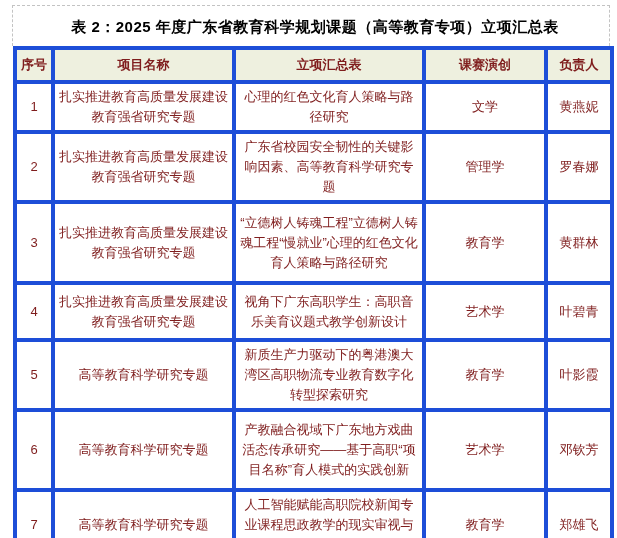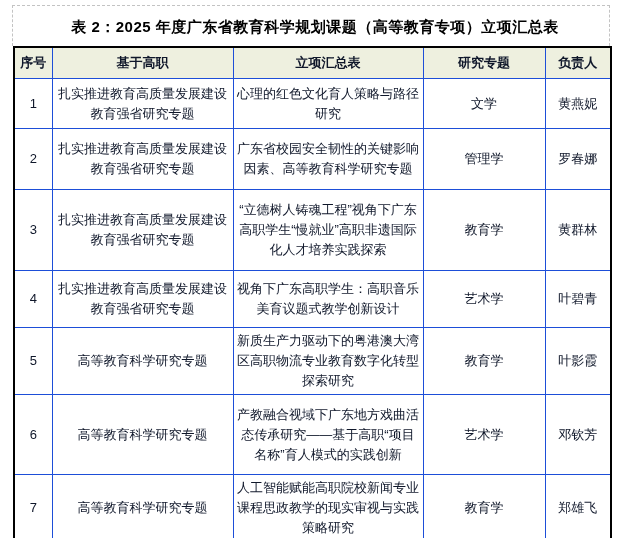--- a/index.html
+++ b/index.html
@@ -32,24 +32,24 @@
   }
   table.summary {
     border-collapse: collapse;
     table-layout: fixed;
     width: 597px;
     border: 2px solid #000000;
     margin-left: 1px;
   }
   table.summary th,
   table.summary td {
-    border: 1px solid #1d4ed8;
+    border: 4px solid #1d4ed8;
     text-align: center;
     vertical-align: middle;
-    color: #0f172a;
+    color: #7f1d1d;
     overflow: hidden;
   }
   table.summary th {
     background: #eef0df;
     font-size: 13px;
     font-weight: bold;
     padding: 6px 2px;
     height: 17px;
   }
   table.summary td {
@@ -81,23 +81,23 @@
     <colgroup>
       <col style="width:38px">
       <col style="width:181px">
       <col style="width:190px">
       <col style="width:122px">
       <col style="width:66px">
     </colgroup>
     <thead>
       <tr>
         <th>序号</th>
-        <th>基于高职</th>
+        <th>项目名称</th>
         <th>立项汇总表</th>
-        <th>研究专题</th>
+        <th>课赛演创</th>
         <th>负责人</th>
       </tr>
     </thead>
     <tbody id="table-body">
         <tr>
           <td class="cell-no">1</td>
           <td>扎实推进教育高质量发展建设教育强省研究专题</td>
           <td>心理的红色文化育人策略与路径研究</td>
           <td>文学</td>
           <td>黄燕妮</td>
@@ -105,21 +105,21 @@
         <tr>
           <td class="cell-no">2</td>
           <td>扎实推进教育高质量发展建设教育强省研究专题</td>
           <td>广东省校园安全韧性的关键影响因素、高等教育科学研究专题</td>
           <td>管理学</td>
           <td>罗春娜</td>
         </tr>
         <tr>
           <td class="cell-no">3</td>
           <td>扎实推进教育高质量发展建设教育强省研究专题</td>
-          <td>“立德树人铸魂工程”视角下广东高职学生“慢就业”高职非遗国际化人才培养实践探索</td>
+          <td>“立德树人铸魂工程”立德树人铸魂工程“慢就业”心理的红色文化育人策略与路径研究</td>
           <td>教育学</td>
           <td>黄群林</td>
         </tr>
         <tr>
           <td class="cell-no">4</td>
           <td>扎实推进教育高质量发展建设教育强省研究专题</td>
           <td>视角下广东高职学生：高职音乐美育议题式教学创新设计</td>
           <td>艺术学</td>
           <td>叶碧青</td>
         </tr>

